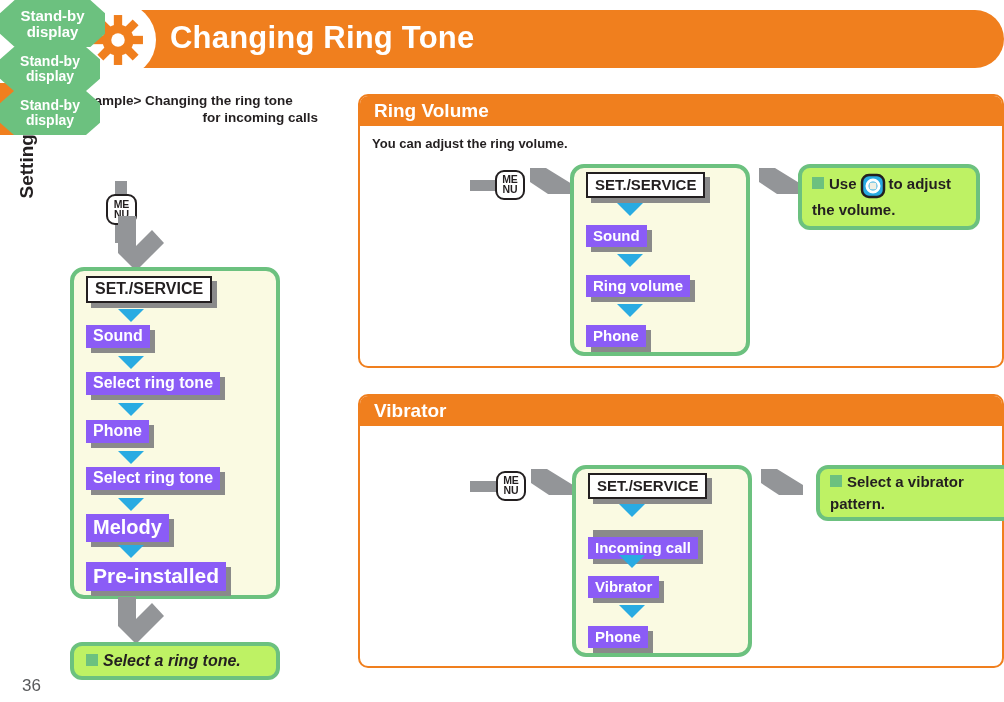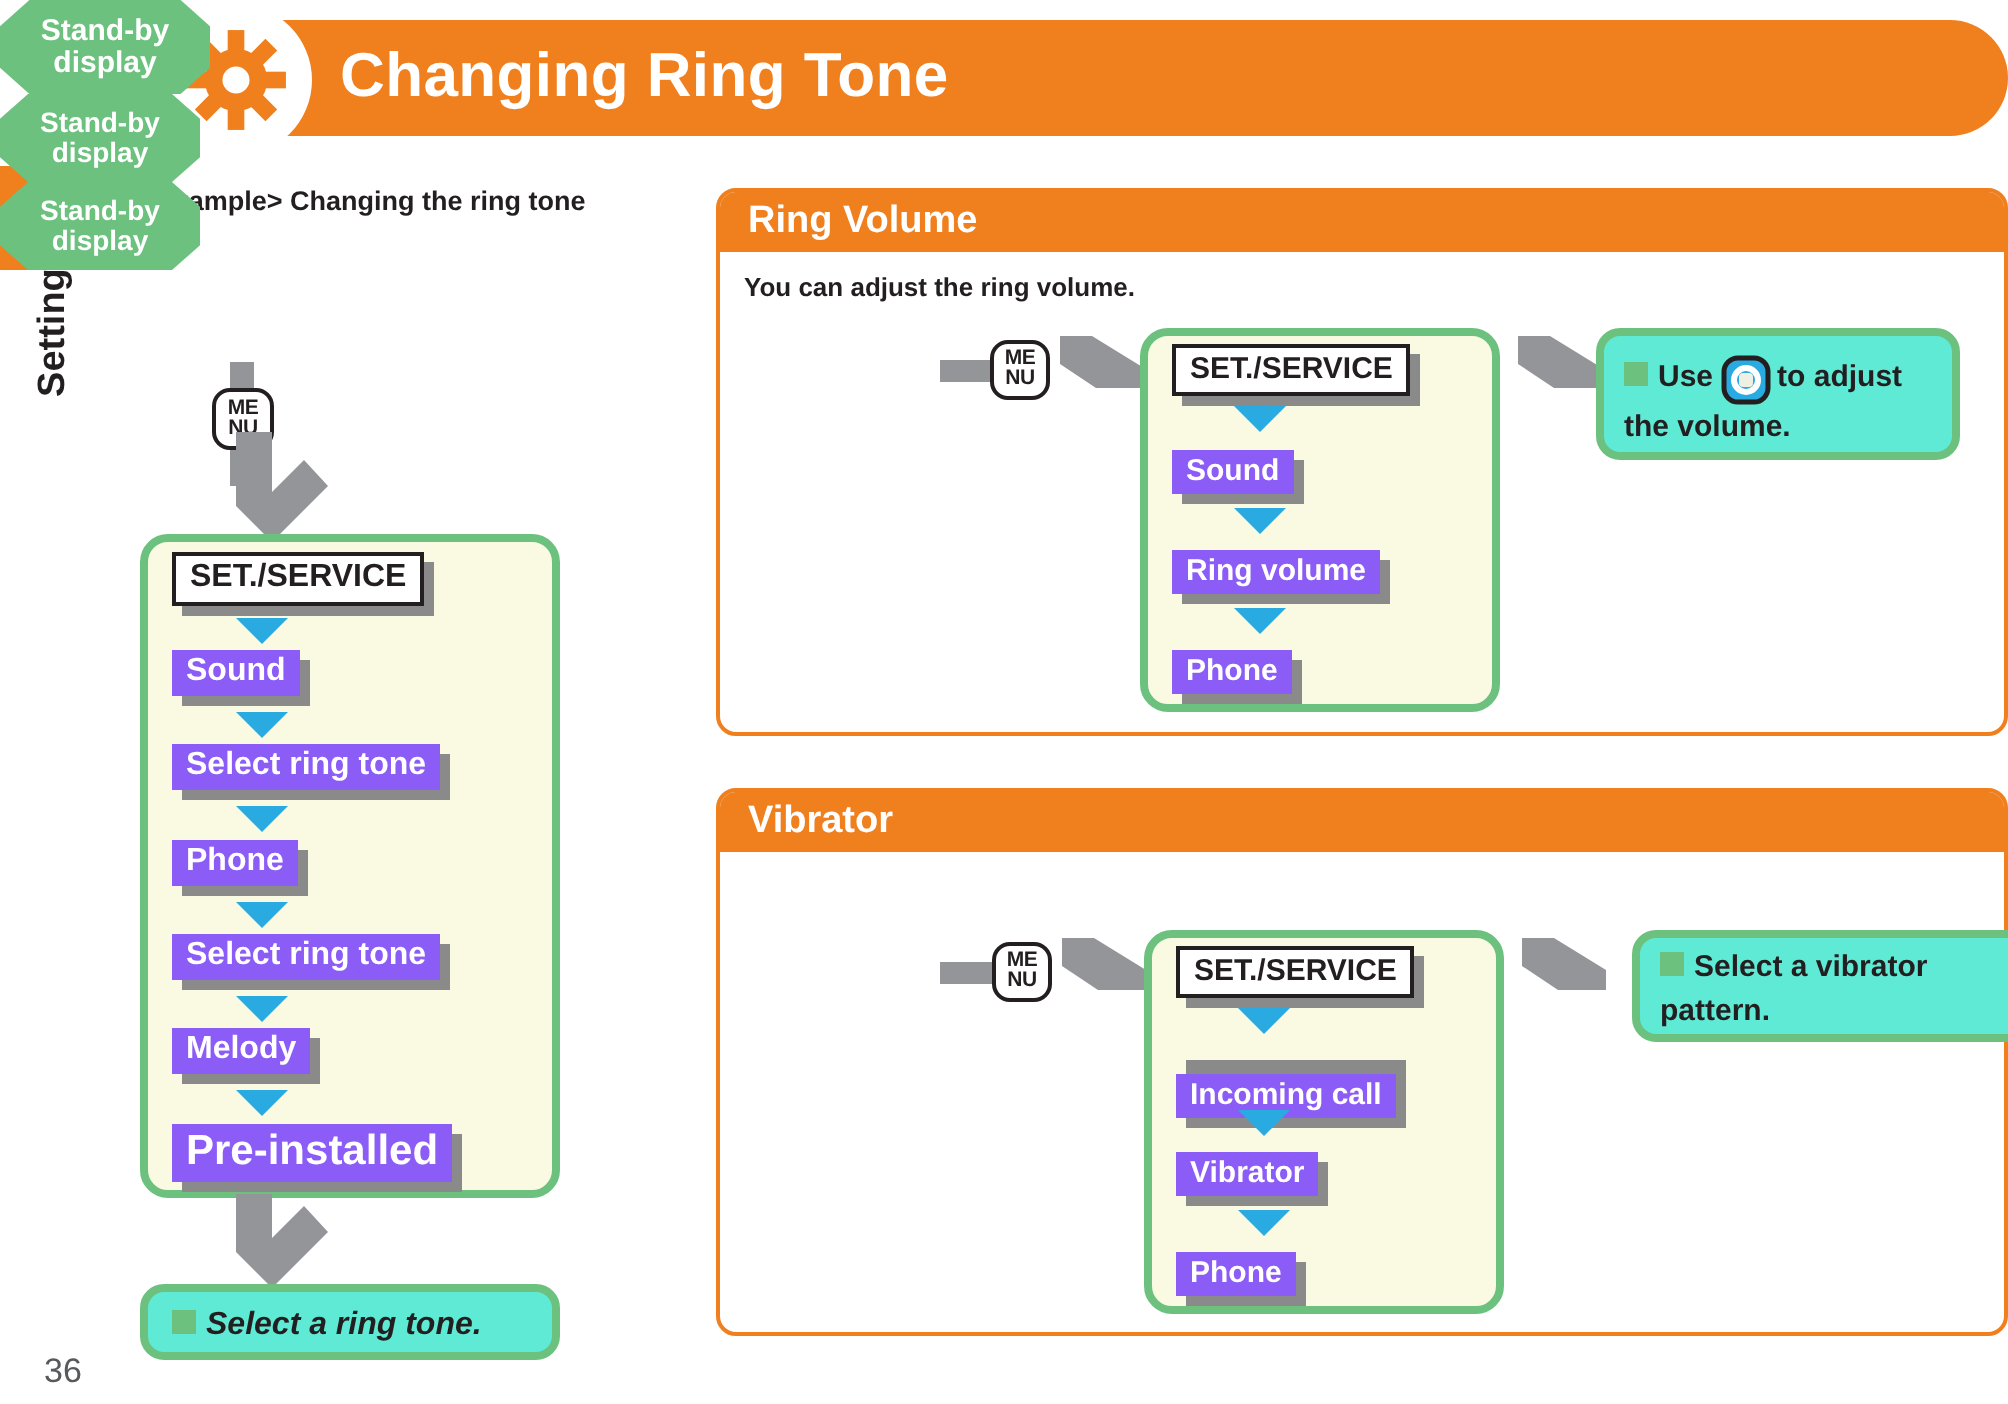--- a/index.html
+++ b/index.html
@@ -120,24 +120,24 @@
     position: absolute;
     width: 0; height: 0;
     border-left: 13px solid transparent;
     border-right: 13px solid transparent;
     border-top: 13px solid #29ABE2;
   }
 
   
   .resultbox {
     position: absolute;
-    background: #5eead4;
+    background: #bef264;
     border: 4px solid #6CC17F;
     border-radius: 12px;
-    display: flex; align-items: flex-end;
+    display: flex; align-items: center;
   }
   .res-text {
     font-size: 16px; font-weight: bold; color: #231f20;
     line-height: 26px;
   }
   .gbullet {
     display: inline-block; width: 12px; height: 12px;
     background: #6CC17F; vertical-align: middle;
     margin-right: 5px; position: relative; top: -2px;
   }
@@ -209,20 +209,21 @@
         <rect x="76" y="42" width="22" height="16" transform="rotate(45 50 50)"></rect>
         <circle cx="50" cy="50" r="30"></circle>
       </g>
       <circle cx="50" cy="50" r="13" fill="#ffffff"></circle>
     </svg>
   </div>
   <div class="header-title">Changing Ring Tone</div>
 
   <div class="example-cap">
     <span>&lt;Example&gt; Changing the ring tone</span>
+    <span class="l2">for incoming calls</span>
   </div>
 
   <div class="octagon" style="left:70px; top:134px; width:105px; height:47px; font-size:15px;">
     <span>Stand-by</span>
     <span>display</span>
   </div>
 
   <div class="vstem" style="left:115px; top:181px; width:12px; height:62px;"></div>
   <div class="menukey" style="position:absolute; left:106px; top:194px; width:31px; height:31px;">
     <span>ME</span>
@@ -253,21 +254,21 @@
     <span class="chip dark"><span class="shadow"></span><span class="face" style="font-size:16px;">Phone</span></span>
   </div>
   <div class="tri" style="left:118px; top:451px;"></div>
 
   <div class="chip-wrap" style="left:86px; top:467px;">
     <span class="chip dark"><span class="shadow"></span><span class="face" style="font-size:16px;">Select ring tone</span></span>
   </div>
   <div class="tri" style="left:118px; top:498px;"></div>
 
   <div class="chip-wrap" style="left:86px; top:514px;">
-    <span class="chip dark"><span class="shadow"></span><span class="face" style="font-size:16px;">Melody</span></span>
+    <span class="chip dark"><span class="shadow"></span><span class="face" style="font-size:20px;">Melody</span></span>
   </div>
   <div class="tri" style="left:118px; top:545px;"></div>
 
   <div class="chip-wrap" style="left:86px; top:562px;">
     <span class="chip dark"><span class="shadow"></span><span class="face" style="font-size:21px;">Pre-installed</span></span>
   </div>
 
   <svg class="hook-arrow" style="left:112px; top:597px;" width="60" height="48" viewBox="0 0 60 48">
     <path d="M6 0 h18 v22 l16 -16 l12 13 l-28 28 l-18 -18 z" fill="#939598"></path>
   </svg>

